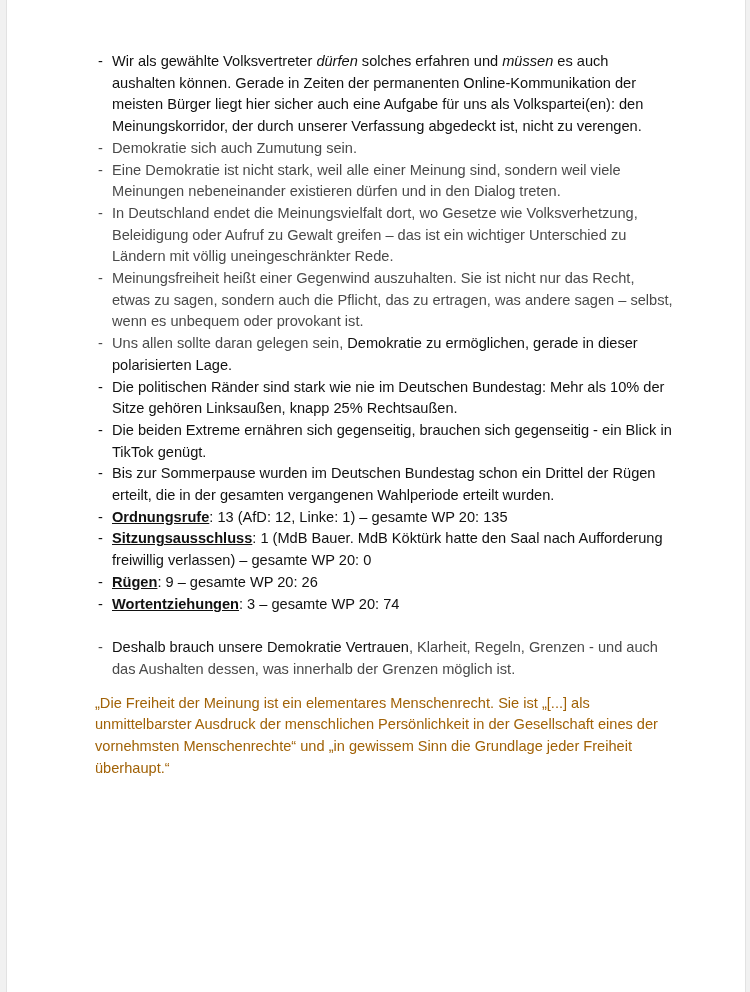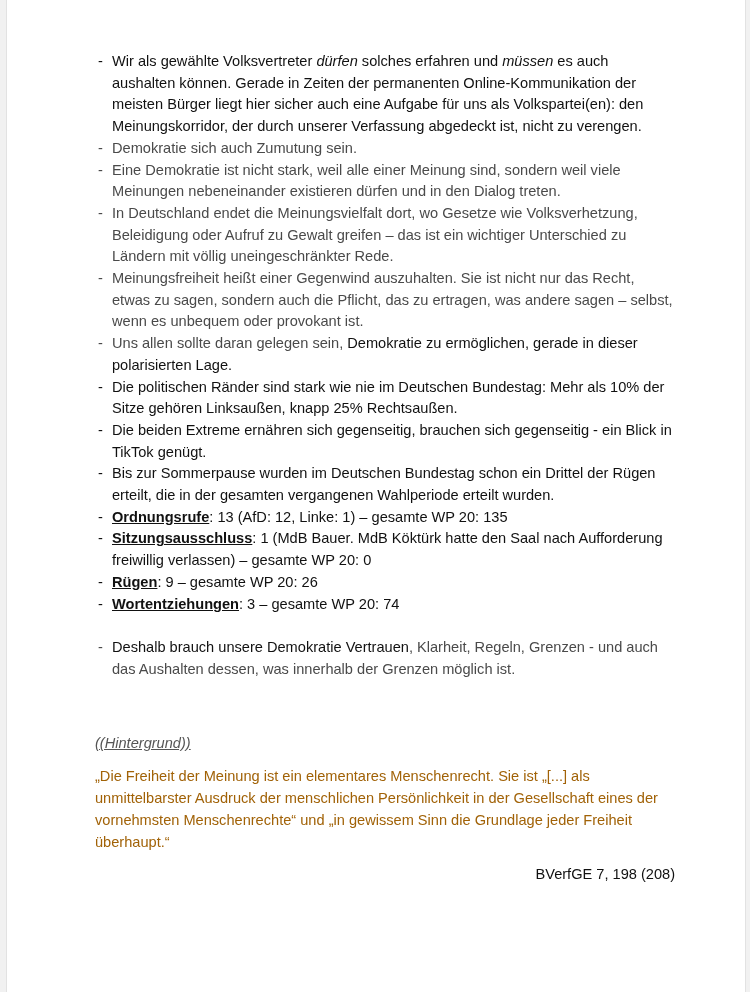--- a/index.html
+++ b/index.html
@@ -44,17 +44,15 @@
         <li class="black"><span class="dash">-</span><u>Ordnungsrufe</u><span>: 13 (AfD: 12, Linke: 1) – gesamte WP 20: 135</span></li>
         <li class="black"><span class="dash">-</span><u>Sitzungsausschluss</u><span>: 1 (MdB Bauer. MdB Köktürk hatte den Saal nach Aufforderung freiwillig verlassen) – gesamte WP 20: 0</span></li>
         <li class="black"><span class="dash">-</span><u>Rügen</u><span>: 9 – gesamte WP 20: 26</span></li>
         <li class="black"><span class="dash">-</span><u>Wortentziehungen</u><span>: 3 – gesamte WP 20: 74</span></li>
       </ul>
     <div class="spacer"></div>
     <ul class="bullets" id="list2">
         <li class="gray"><span class="dash">-</span><span class="black">Deshalb brauch unsere Demokratie </span><b class="black">Vertrauen</b><span>, Klarheit, Regeln, </span><b>Grenzen</b><span> - und auch das </span><b>Aushalten</b><span> dessen, was innerhalb der Grenzen möglich ist.</span></li>
       </ul>
 
-    <div class="hintergrund">((Hintergrund))</div>
     <div class="quote">„Die Freiheit der Meinung ist ein elementares Menschenrecht. Sie ist „[...] als unmittelbarster Ausdruck der menschlichen Persönlichkeit in der Gesellschaft eines der vornehmsten Menschenrechte“ und „in gewissem Sinn die Grundlage jeder Freiheit überhaupt.“</div>
-    <div class="citation">BVerfGE 7, 198 (208)</div>
   </div>
 </div>
 
 </body></html>

